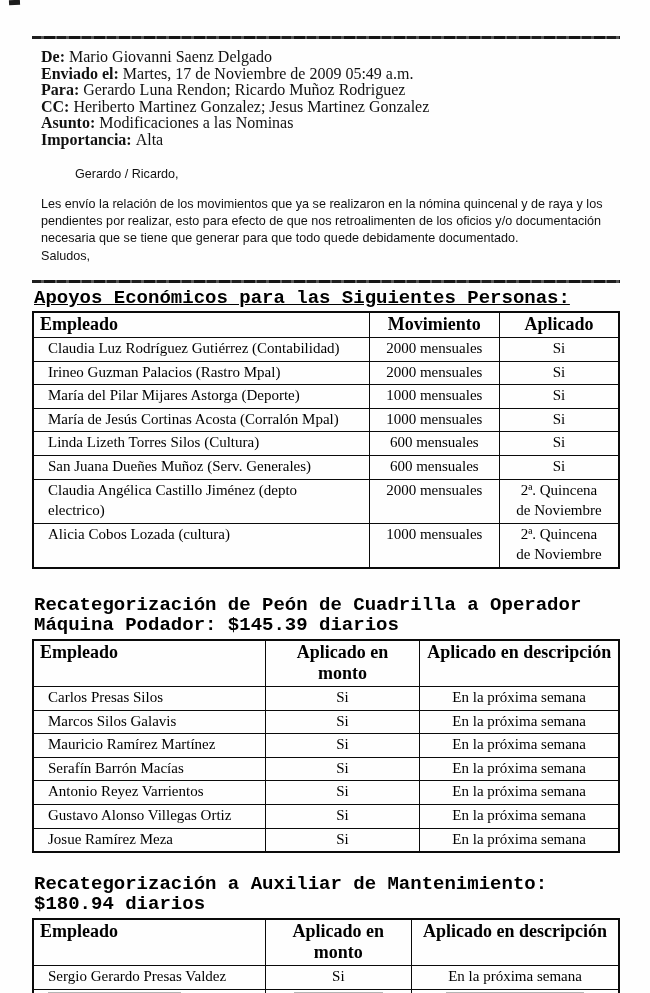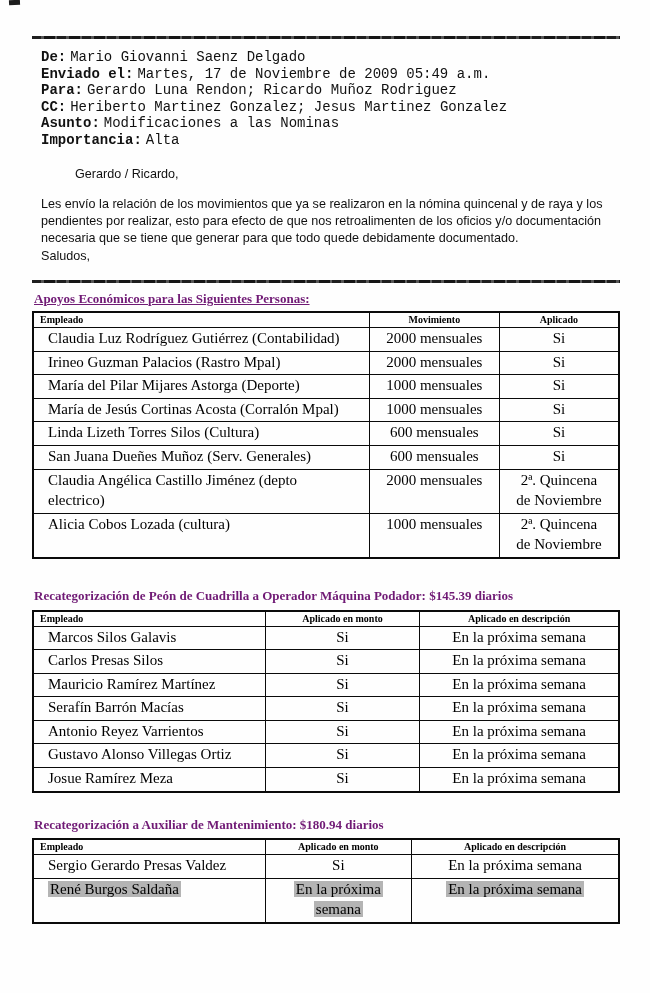--- a/index.html
+++ b/index.html
@@ -19,54 +19,54 @@
     transform:rotate(-3deg);
   }
   .rule{
     height:3px;
     background:repeating-linear-gradient(90deg,#1f1f1f 0 9px,#555 9px 12px,#151515 12px 23px,#5f5f5f 23px 25px);
   }
   .rule.r1{margin-top:36px;}
   .rule.r2{margin-top:14px;}
   
   .email{
-    font-family:Liberation Mono, monospace;
-    font-size:14px;
+    font-family:Liberation Serif, serif;
+    font-size:16px;
     margin:10px 0 0 9px;
     color:#111;
   }
   .email .field{line-height:16.6px;white-space:nowrap;}
   .email .field b{font-weight:bold;margin-right:4px;}
   .sanspara{
     font-family:"Liberation Sans",sans-serif;
     font-size:12.6px;color:#111;
     margin:0 0 0 9px;max-width:582px;line-height:17.2px;
   }
   .greeting{margin-top:17px;margin-left:43px;}
   .bodytext{margin-top:13px;}
   .signoff{margin-top:1px;margin-bottom:14px;}
   
   h2{
-    font-family:Liberation Serif, serif;
-    font-size:13px;font-weight:bold;color:#701a75;
+    font-family:Liberation Mono, monospace;
+    font-size:19px;font-weight:bold;color:#000000;
     margin:0;line-height:19.5px;
   }
   h2.s1{margin:6px 0 3px 2px;text-decoration:underline;}
   h2.s2{margin:27px 0 4px 2px;max-width:585px;}
   h2.s3{margin:22px 0 4px 2px;}
   table{
     width:100%;
     border-collapse:collapse;
     table-layout:fixed;
     font-family:"Liberation Serif","DejaVu Serif",serif;
     font-size:15px;color:#000;
     border:2px solid #0a0a0a;
   }
   th,td{border:1.6px solid #0a0a0a;vertical-align:top;}
-  th{text-align:left;padding:1px 6px 2px;font-size:10px;}
+  th{text-align:left;padding:1px 6px 2px;font-size:18px;}
   td{padding:0 14px 2px;line-height:20.6px;}
   .t1 th:nth-child(1){width:59%;}
   .t1 th:nth-child(2){width:21.5%;}
   .t1 th:nth-child(3){width:19.5%;}
   .t2 th:nth-child(1){width:40%;}
   .t2 th:nth-child(2){width:26%;}
   .t2 th:nth-child(3){width:34%;}
   .t3 th:nth-child(1){width:40%;}
   .t3 th:nth-child(2){width:24.5%;}
   .t3 th:nth-child(3){width:35.5%;}
@@ -157,26 +157,26 @@
     <table class="t2">
         <thead>
           <tr>
             <th>Empleado</th>
             <th>Aplicado en monto</th>
             <th>Aplicado en descripción</th>
           </tr>
         </thead>
         <tbody>
           <tr>
+            <td>Carlos Presas Silos</td>
+            <td>Si</td>
+            <td>En la próxima semana</td>
+          </tr>
+          <tr>
             <td>Marcos Silos Galavis</td>
-            <td>Si</td>
-            <td>En la próxima semana</td>
-          </tr>
-          <tr>
-            <td>Carlos Presas Silos</td>
             <td>Si</td>
             <td>En la próxima semana</td>
           </tr>
           <tr>
             <td>Mauricio Ramírez Martínez</td>
             <td>Si</td>
             <td>En la próxima semana</td>
           </tr>
           <tr>
             <td>Serafín Barrón Macías</td>

